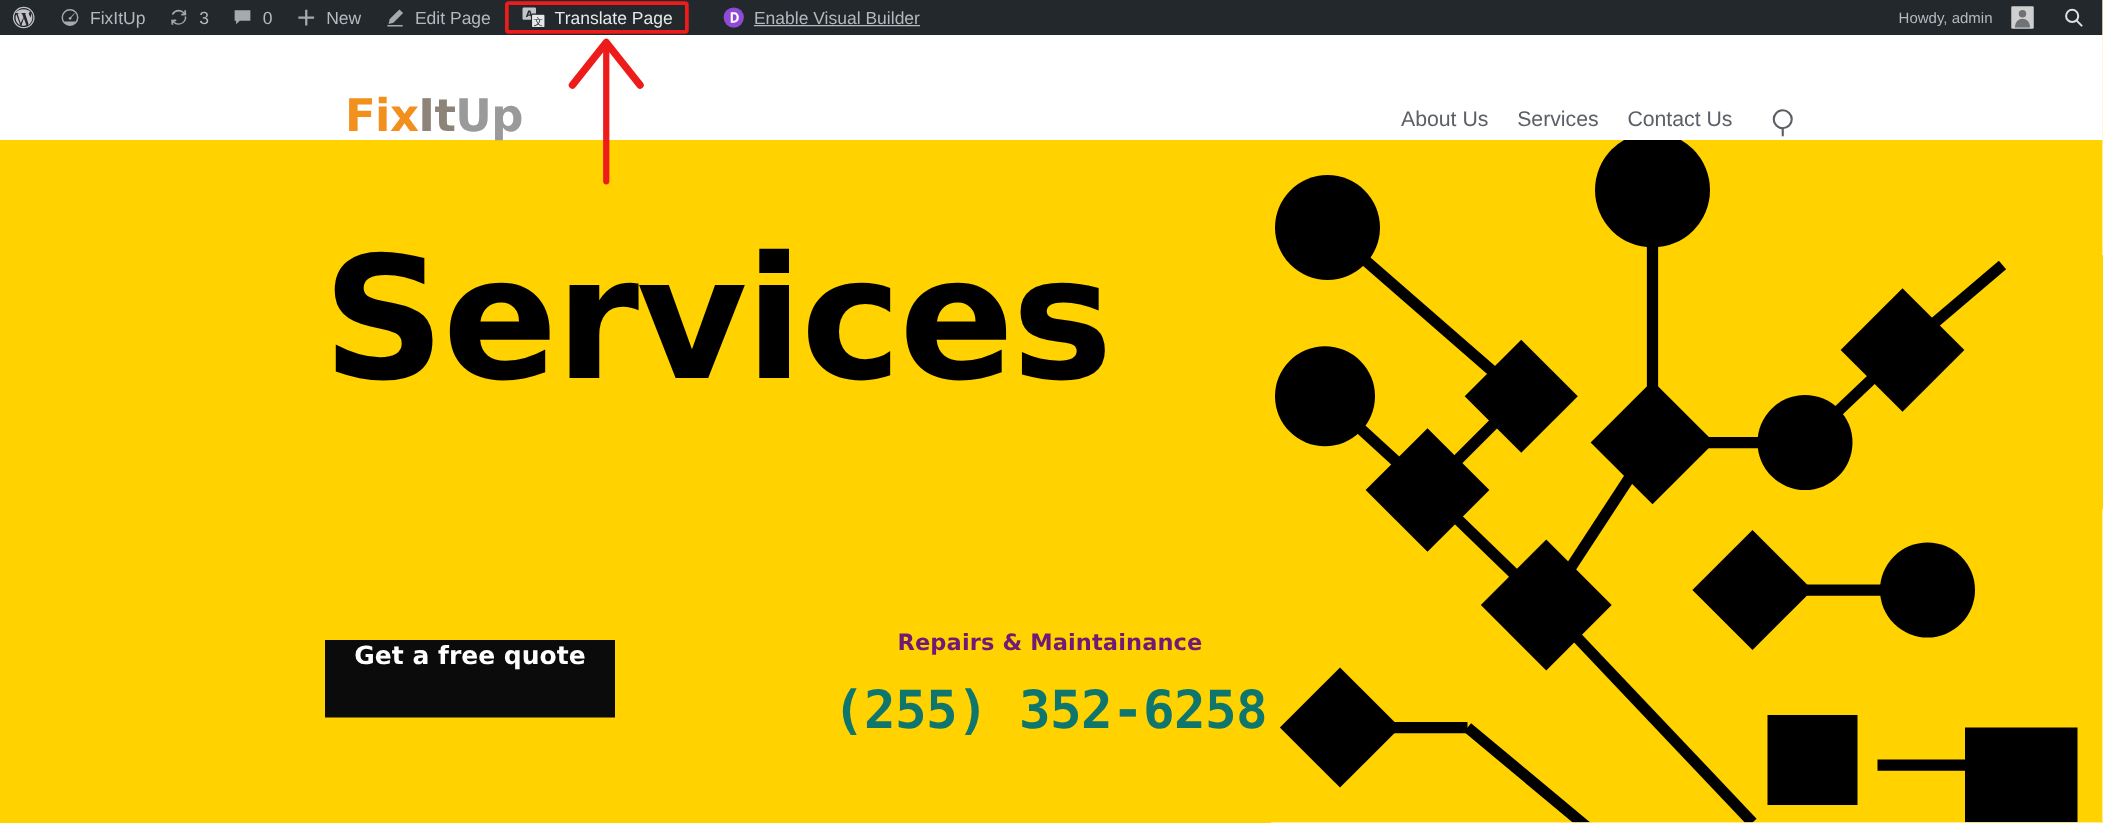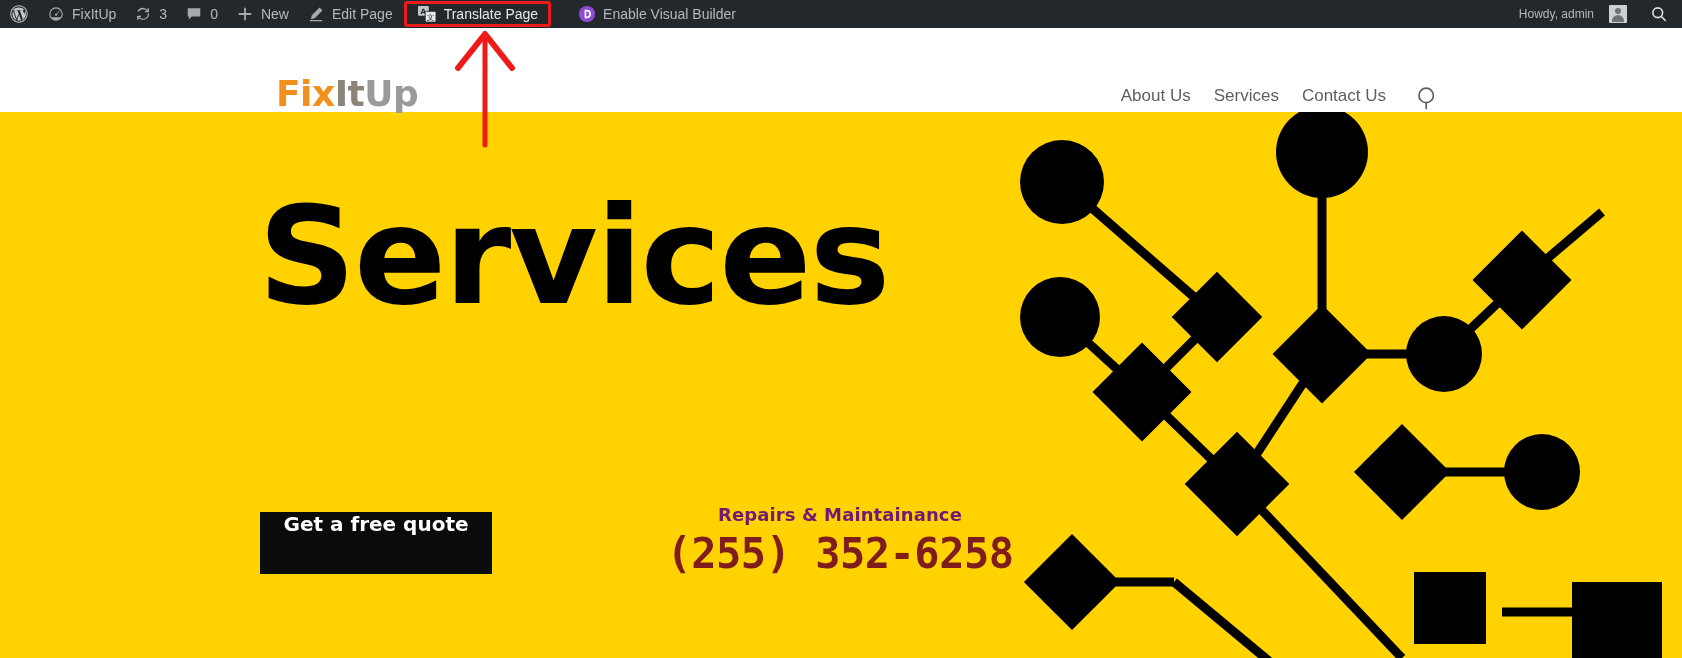--- a/index.html
+++ b/index.html
@@ -116,22 +116,22 @@
   .phone-block {
     position: absolute; left: 660px; top: 392px;
     text-align: center; width: 360px;
   }
   .phone-sub {
     font-size: 18px; color: #701a75; font-weight: 600;
     font-family: "DejaVu Sans", sans-serif;
     letter-spacing: 0.1px;
   }
   .phone-num {
-    margin-top: 4px;
-    font-size: 42px; font-weight: 800; color: #7f1d1d;
+    margin-top: 18px;
+    font-size: 42px; font-weight: 800; color: #0f766e;
     font-family: "DejaVu Sans Mono", monospace;
     letter-spacing: -0.5px;
     cursor: pointer;
   }
 
   
   .annot-arrow { position: absolute; left: 0; top: 0; z-index: 60; pointer-events: none; }
 </style>
 </head>
 <body>
@@ -198,21 +198,21 @@
         <svg class="tr-icon" viewBox="0 0 22 20">
           <rect x="1" y="1" width="12" height="11" rx="1.2" fill="#c3c4c7"></rect>
           <text x="7" y="9.6" font-size="8" font-family="DejaVu Sans, sans-serif" font-weight="700" text-anchor="middle" fill="#23282d">A</text>
           <rect x="9" y="7" width="12" height="12" rx="1.2" fill="#e6e8ea" stroke="#23282d" stroke-width="1"></rect>
           <text x="15" y="16.5" font-size="8.5" font-family="DejaVu Sans, sans-serif" text-anchor="middle" fill="#23282d">文</text>
         </svg>
       </span>
       <span class="lbl">Translate Page</span>
     </div>
 
-    <div class="ab-item" style="margin-left:16px;">
+    <div class="ab-item" style="margin-left:16px;text-decoration:underline;">
       <span>
         <svg class="icon20" viewBox="0 0 20 20">
           <circle cx="10" cy="10" r="9" fill="#8f4ad6"></circle>
           <path d="M7.3 5.4h2.9c2.6 0 4.3 1.8 4.3 4.6s-1.7 4.6-4.3 4.6H7.3V5.4zm1.9 1.8v5.6h1c1.4 0 2.3-1.1 2.3-2.8S11.6 7.2 10.2 7.2h-1z" fill="#fff"></path>
         </svg>
       </span>
       <span class="lbl">Enable Visual Builder</span>
     </div>
 
     <div class="ab-spacer"></div>

